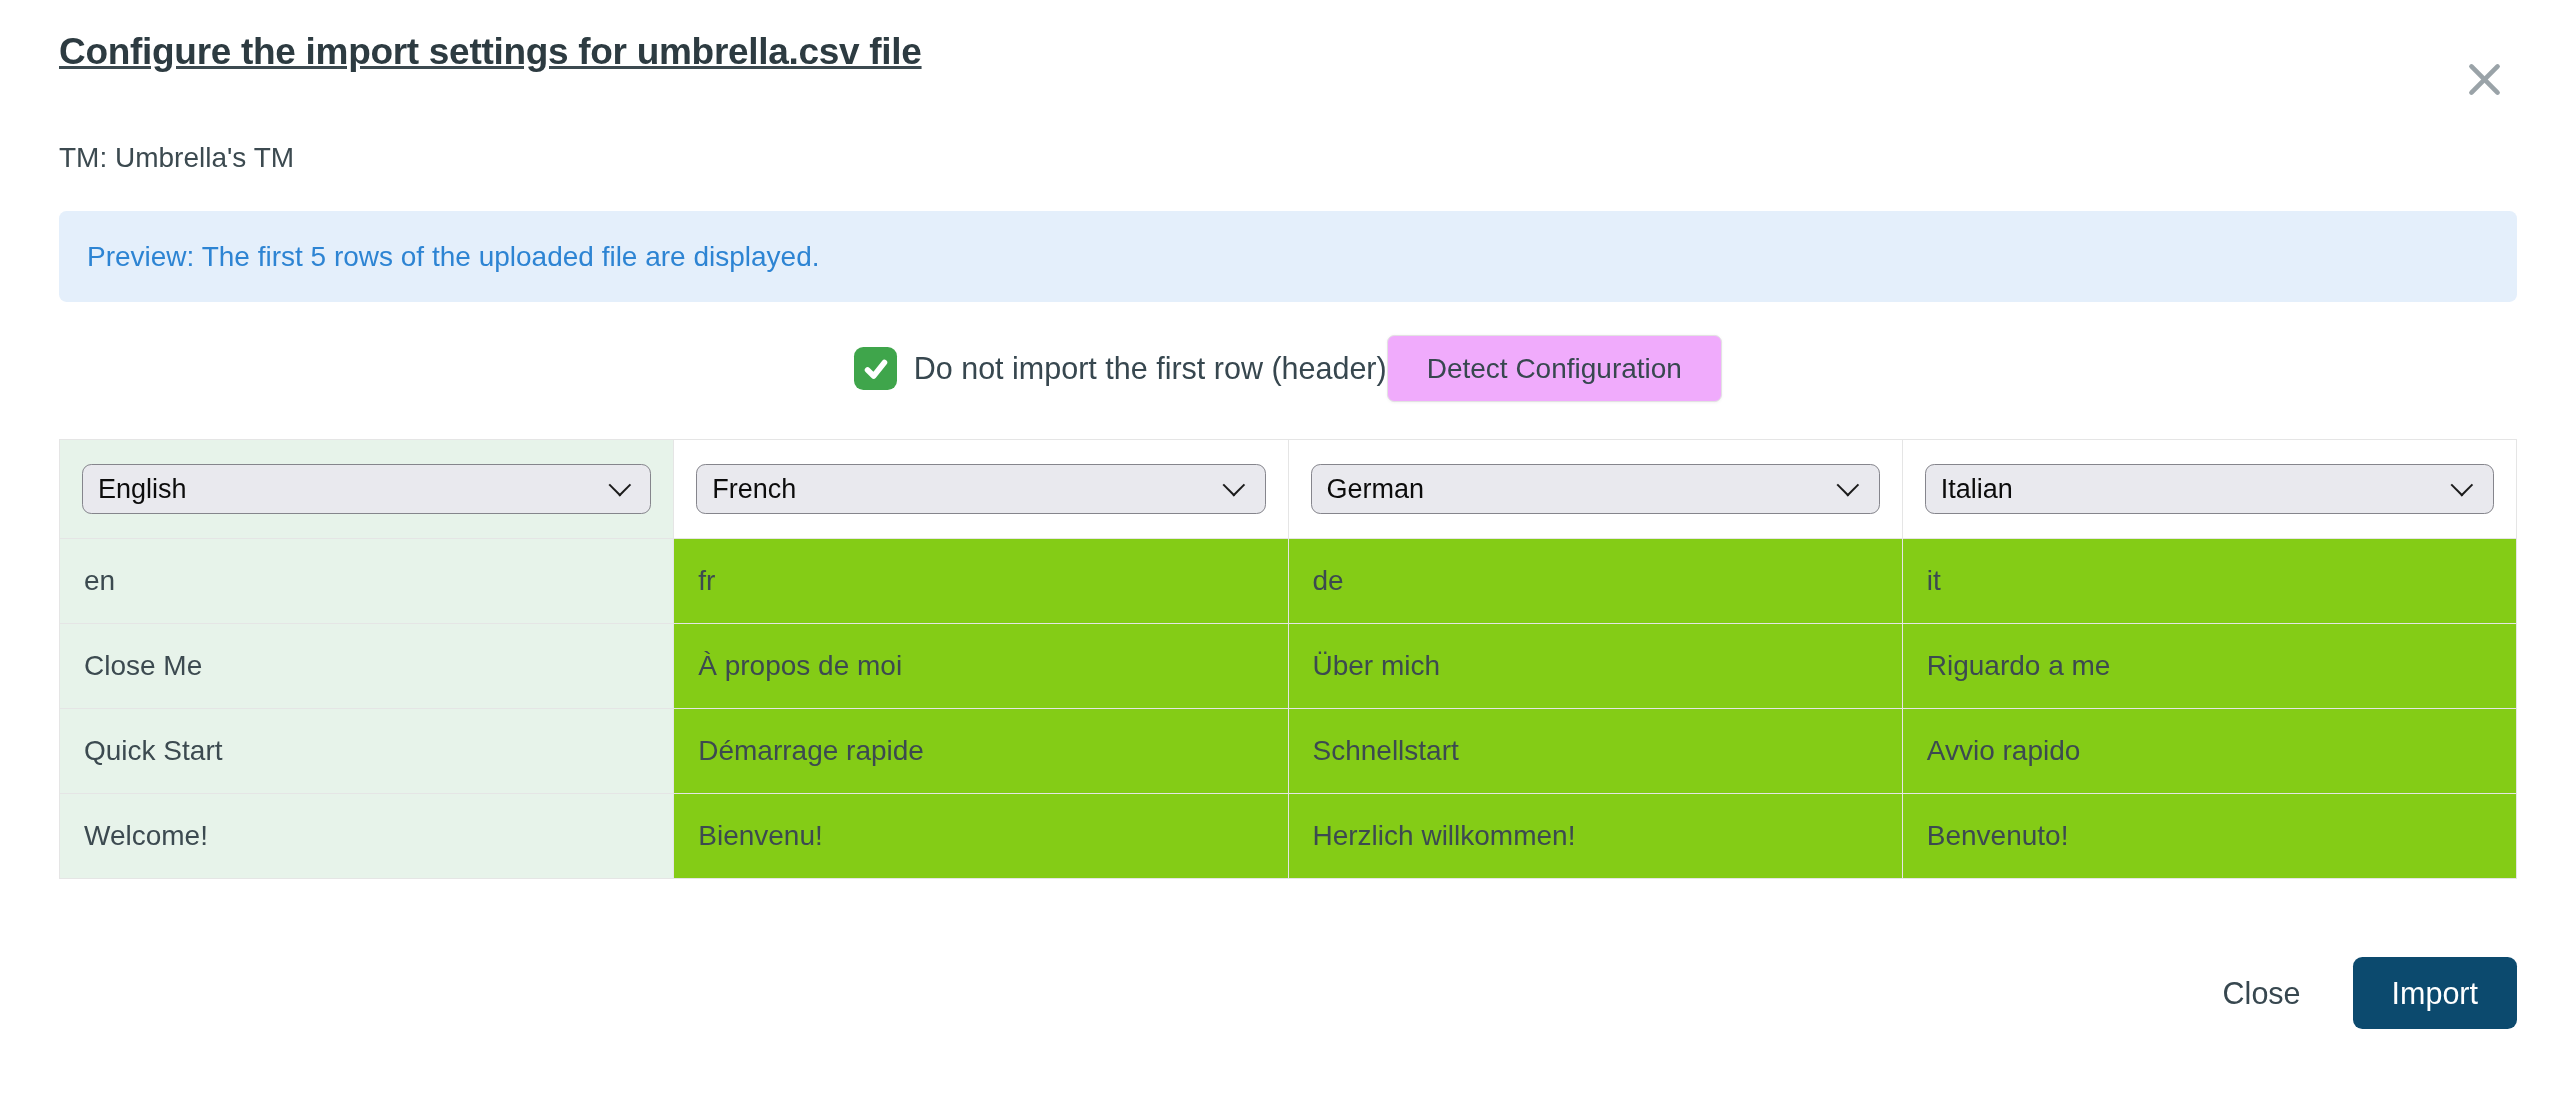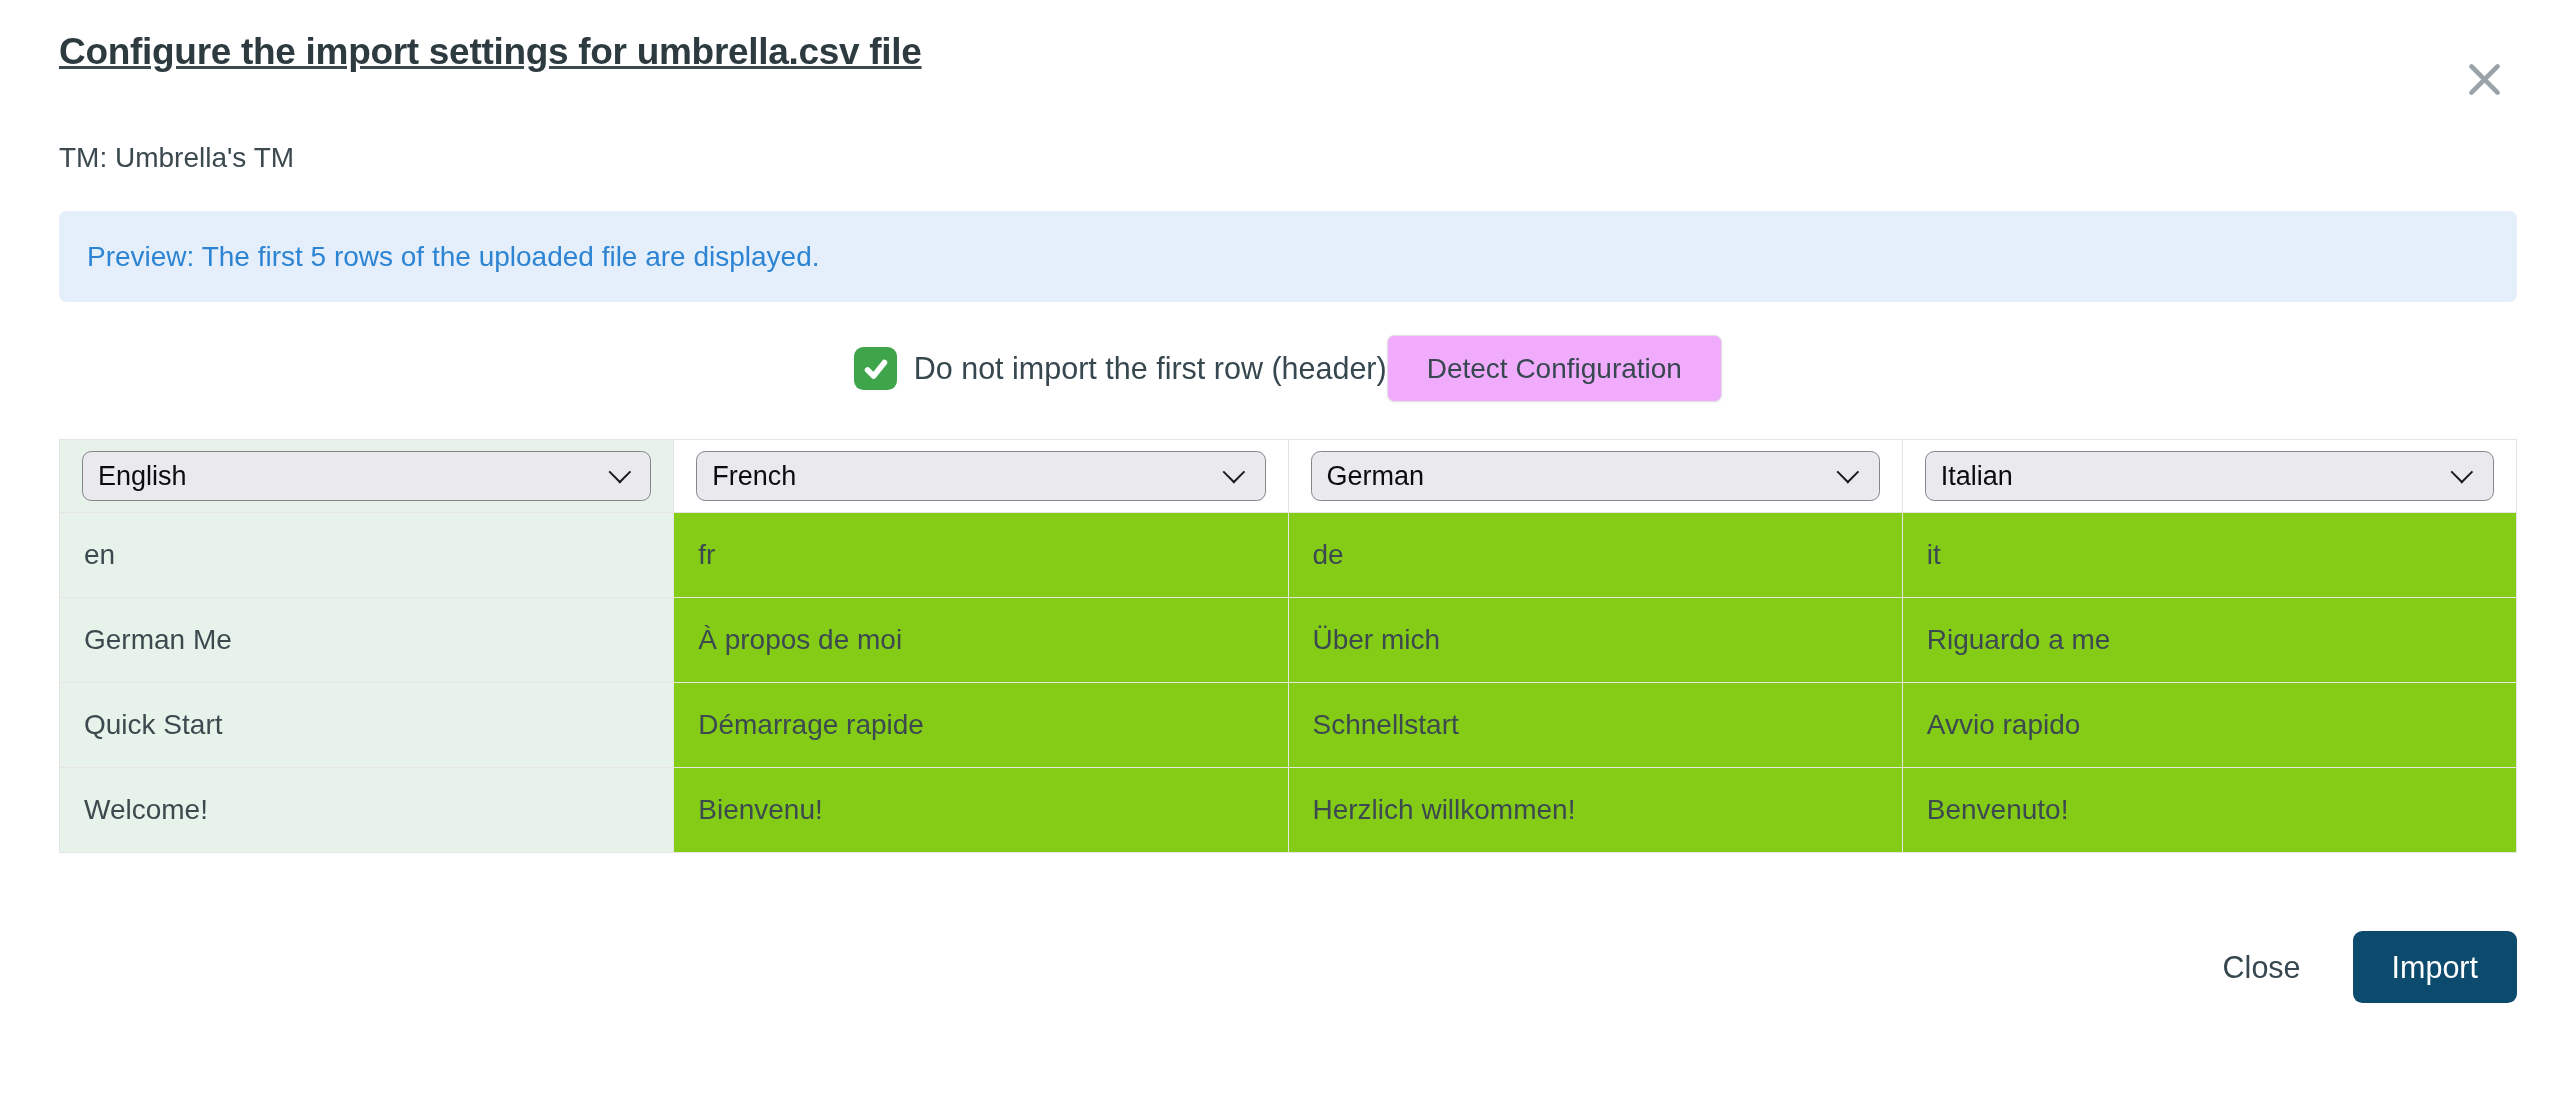--- a/index.html
+++ b/index.html
@@ -60,21 +60,21 @@
   }
 
   
   .preview-table {
     margin-top: 37px; width: 100%;
     border-collapse: collapse; table-layout: fixed;
   }
   .preview-table th, .preview-table td {
     border: 1.9px solid #e5e5e5;
   }
-  .preview-table th { padding: 11px 22px; background: #ffffff; }
+  .preview-table th { padding: 24px 22px; background: #ffffff; }
   .preview-table th.src-col, .preview-table td.src-col { background: #e7f3ea; }
   .preview-table td {
     height: 85px; padding: 0 15px 0 24px;
     font-size: 28px; color: #3c4a50; text-align: left;
     background: #84cc16;
     overflow: hidden; white-space: nowrap;
   }
   .select-wrap { position: relative; width: 100%; }
   .lang-select {
     width: 100%; height: 50px;
@@ -186,21 +186,21 @@
       </tr>
     </thead>
     <tbody>
       <tr>
         <td class="src-col">en</td>
         <td>fr</td>
         <td>de</td>
         <td>it</td>
       </tr>
       <tr>
-        <td class="src-col">German Me</td>
+        <td class="src-col">Close Me</td>
         <td>À propos de moi</td>
         <td>Über mich</td>
         <td>Riguardo a me</td>
       </tr>
       <tr>
         <td class="src-col">Quick Start</td>
         <td>Démarrage rapide</td>
         <td>Schnellstart</td>
         <td>Avvio rapido</td>
       </tr>

